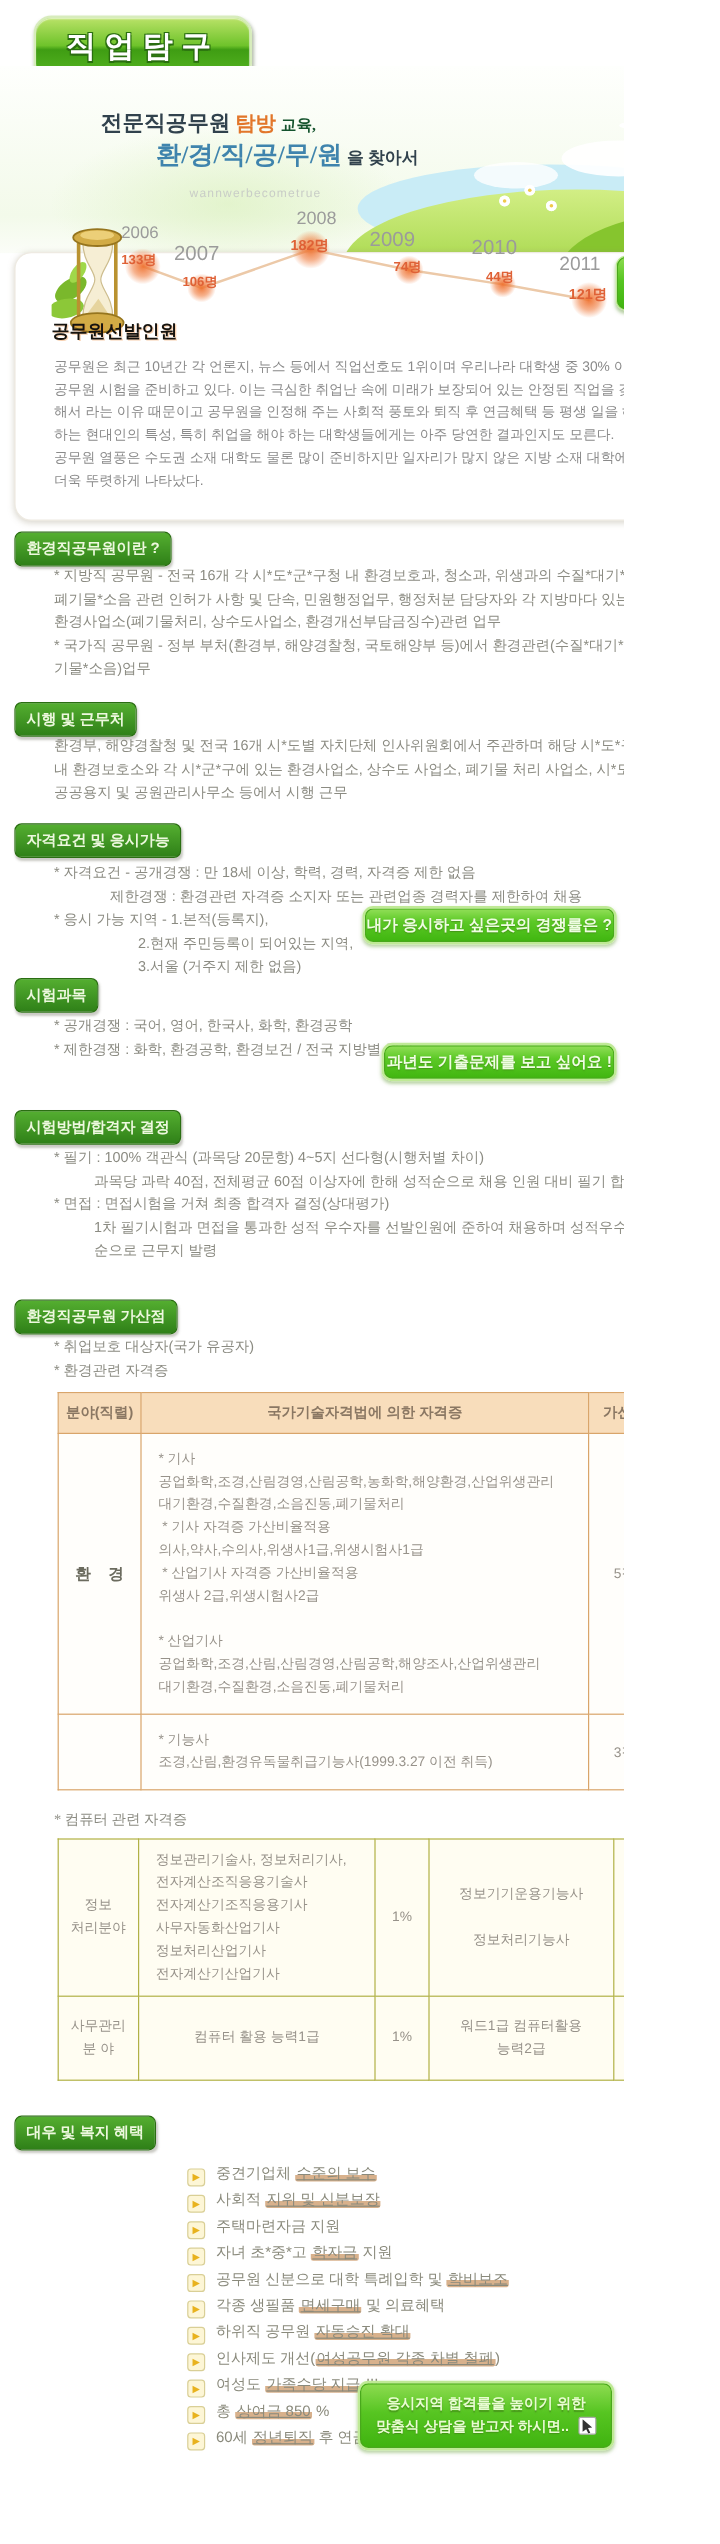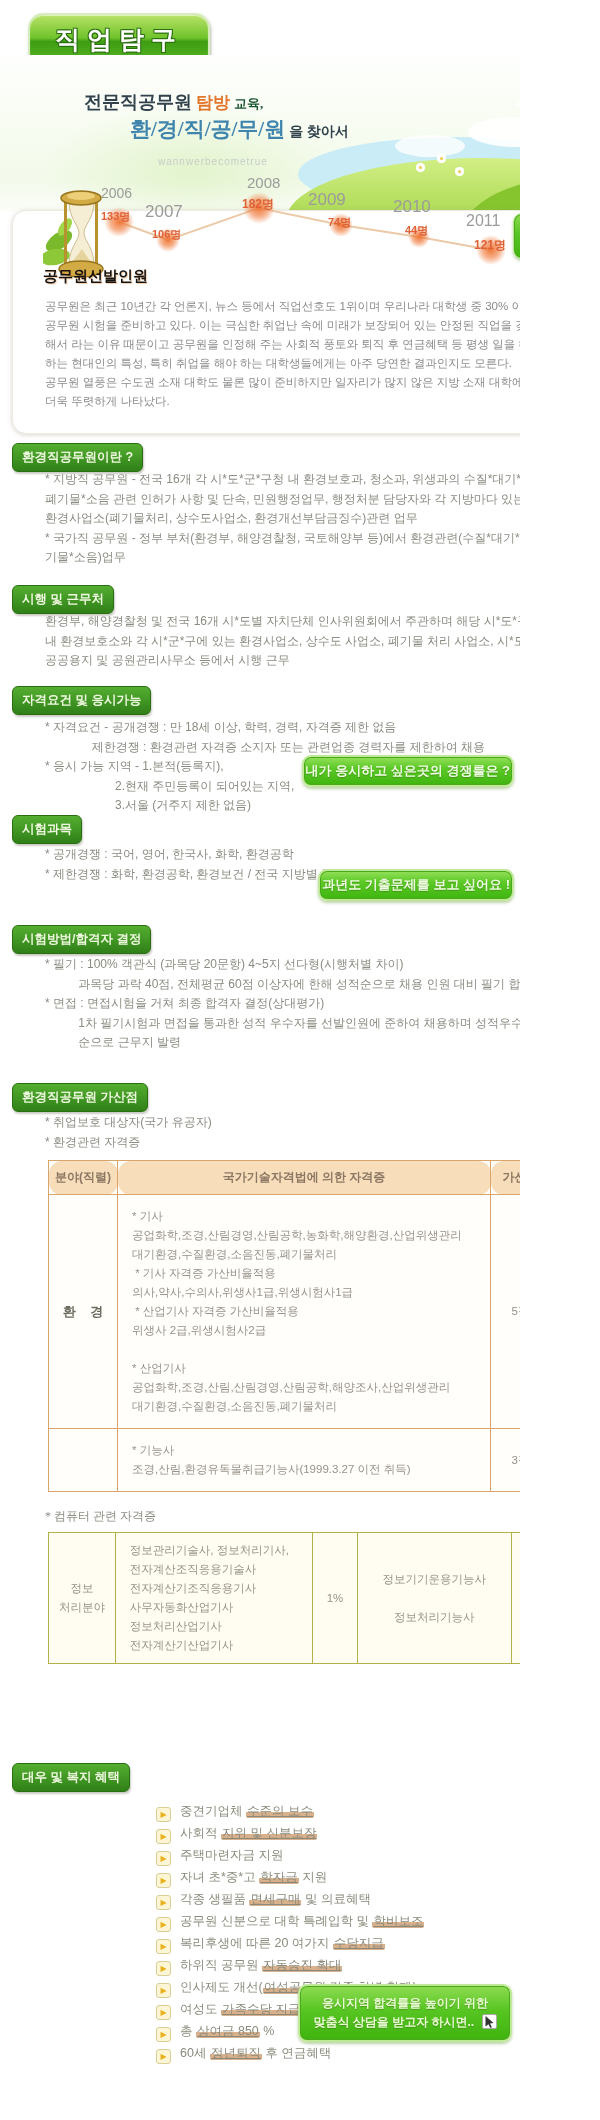--- a/index.html
+++ b/index.html
@@ -74,21 +74,21 @@
 
   .pill{position:absolute;right:6px;display:inline-block;padding:5px 2px;border-radius:9px;
     background:linear-gradient(180deg,#94e05a 0%,#5cc926 40%,#3fb50f 100%);
     border:2px solid #bfe996;box-shadow:0 2px 3px rgba(120,170,80,.5), inset 0 0 0 1px #49a81c;
     color:#effde2;font-size:13px;font-weight:bold;white-space:nowrap;
     text-shadow:0 1px 1px rgba(60,120,20,.6);cursor:pointer;}
 
   
   #table1{position:absolute;left:48px;top:1160px;width:503px;border-collapse:collapse;background:#fffefb;}
   #table1 th,#table1 td{border:1px solid #d9a56a;}
-  #table1 th{background:#f8ddbb;color:#8a7763;font-size:12px;font-weight:bold;height:31px;border-radius:13px;}
+  #table1 th{background:#f8ddbb;color:#8a7763;font-size:12px;font-weight:bold;height:31px;}
   #table1 td{color:#97928a;font-size:11.5px;}
   #table1 .field{width:66px;text-align:center;font-weight:bold;font-size:13px;color:#6b6b5e;white-space:pre;}
   #table1 .cert{padding:12px 14px;line-height:19px;white-space:pre-wrap;}
   #table1 .pts{width:57px;text-align:center;}
 
   .comp-note{position:absolute;left:45px;top:1508px;color:#8b8b82;font-size:12px;font-family:Liberation Serif, serif;}
 
   #table2{position:absolute;left:48px;top:1532px;width:508px;border-collapse:collapse;background:#fffdf2;}
   #table2 td{border:1px solid #b1b146;color:#97928a;font-size:11.5px;line-height:19px;white-space:pre-wrap;}
   #table2 .c0{width:68px;text-align:center;}
@@ -290,32 +290,40 @@
 전자계산기조직응용기사
 사무자동화산업기사
 정보처리산업기사
 전자계산기산업기사</td>
       <td class="c2">1%</td>
       <td class="c3">정보기기운용기능사
 
 정보처리기능사</td>
       <td class="c4">0.5%</td>
     </tr>
+    <tr class="r2">
+      <td class="c0">사무관리
+분 야</td>
+      <td class="c1 center">컴퓨터 활용 능력1급</td>
+      <td class="c2">1%</td>
+      <td class="c3">워드1급 컴퓨터활용
+능력2급</td>
+      <td class="c4">0.5%</td>
+    </tr>
   </tbody>
     </table>
 
   <div class="badge" style="top:1763px;">대우 및 복지 혜택</div>
   <ul id="benefits">
     <li><span class="bullet">▶</span><span class="pre">중견기업체 </span><span class="hl">수준의 보수</span><span class="post"></span></li>
     <li><span class="bullet">▶</span><span class="pre">사회적 </span><span class="hl">지위 및 신분보장</span><span class="post"></span></li>
     <li><span class="bullet">▶</span><span class="pre">주택마련자금 지원</span><span class="hl"></span><span class="post"></span></li>
     <li><span class="bullet">▶</span><span class="pre">자녀 초*중*고 </span><span class="hl">학자금</span><span class="post"> 지원</span></li>
+    <li><span class="bullet">▶</span><span class="pre">공무원 신분으로 대학 특례입학 및 </span><span class="hl">학비보조</span><span class="post"></span></li>
     <li><span class="bullet">▶</span><span class="pre">각종 생필품 </span><span class="hl">면세구매</span><span class="post"> 및 의료혜택</span></li>
-    <li><span class="bullet">▶</span><span class="pre">공무원 신분으로 대학 특례입학 및 </span><span class="hl">학비보조</span><span class="post"></span></li>
-    <li><span class="bullet">▶</span><span class="pre">복리후생에 따른 20 여가지 </span><span class="hl">수당지급</span><span class="post"></span></li>
     <li><span class="bullet">▶</span><span class="pre">하위직 공무원 </span><span class="hl">자동승진 확대</span><span class="post"></span></li>
     <li><span class="bullet">▶</span><span class="pre">인사제도 개선(</span><span class="hl">여성공무원 각종 차별 철폐</span><span class="post">)</span></li>
     <li><span class="bullet">▶</span><span class="pre">여성도 </span><span class="hl">가족수당 지급</span><span class="post"> !!!</span></li>
     <li><span class="bullet">▶</span><span class="pre">총 </span><span class="hl">상여금 850</span><span class="post"> %</span></li>
     <li><span class="bullet">▶</span><span class="pre">60세 </span><span class="hl">정년퇴직</span><span class="post"> 후 연금혜택</span></li>
   </ul>
 
   <div class="consult-btn">
     <div>응시지역 합격률을 높이기 위한</div>
     <div>

